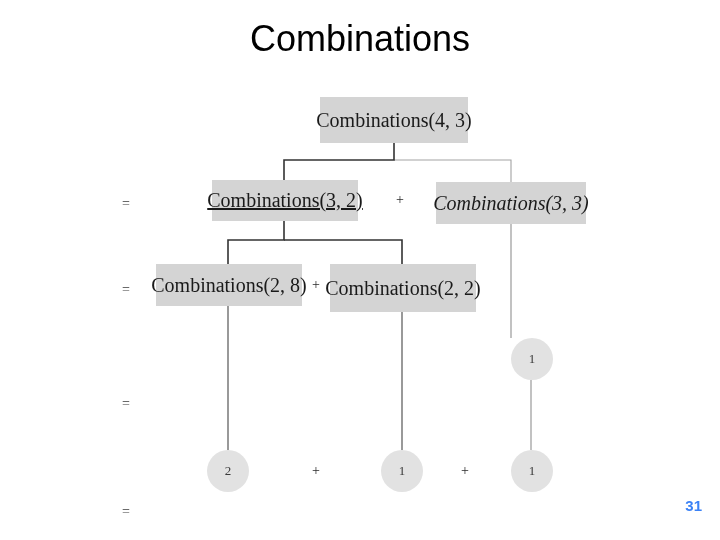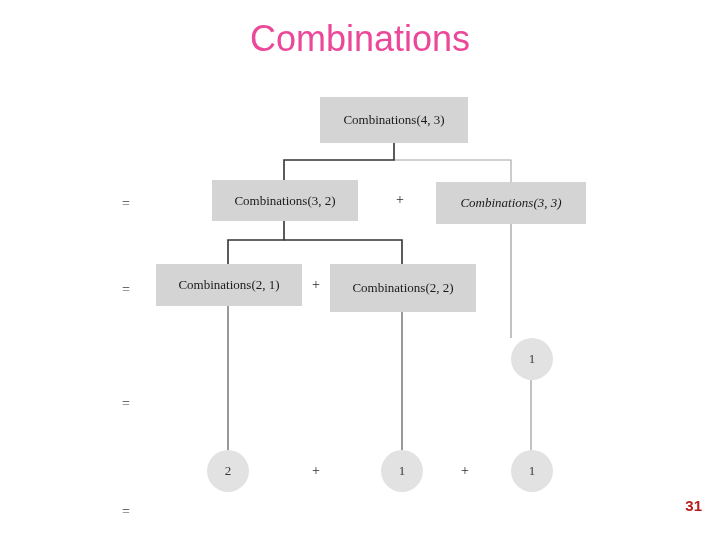--- a/index.html
+++ b/index.html
@@ -17,50 +17,50 @@
   .slide {
     position: absolute;
     inset: 0;
   }
   .title {
     position: absolute;
     top: 18px;
     left: 0;
     width: 720px;
     text-align: center;
-    color: #ec4899;
+    color: #000000;
     font-family: "Liberation Sans", sans-serif;
     font-size: 36px;
     font-weight: normal;
     letter-spacing: 0px;
   }
   .page-number {
     position: absolute;
     right: 18px;
     bottom: 26px;
     font-family: "Liberation Sans", sans-serif;
     font-size: 15px;
     font-weight: bold;
-    color: #b91c1c;
+    color: #3b82f6;
   }
 
   
   .diagram {
     position: absolute;
     left: 0;
     top: 70px;
     width: 720px;
     height: 460px;
   }
   .node {
     position: absolute;
     background: #d4d4d4;
     color: #1a1a1a;
     font-family: "Liberation Serif", serif;
-    font-size: 13px;
+    font-size: 20px;
     display: flex;
     align-items: center;
     justify-content: center;
     white-space: nowrap;
     box-sizing: border-box;
   }
   .circle {
     position: absolute;
     background: #e2e2e2;
     border-radius: 50%;
@@ -119,25 +119,25 @@
       <path d="M 531 310 L 531 380" stroke="#999999" stroke-width="1.2" fill="none"></path>
     </svg>
 
     <div class="eq" style="left:122px; top:126px;">=</div>
     <div class="eq" style="left:122px; top:212px;">=</div>
     <div class="eq" style="left:122px; top:326px;">=</div>
     <div class="eq" style="left:122px; top:434px;">=</div>
 
     <div class="node" style="left:320px; top:27px; width:148px; height:46px;">Combinations(4, 3)</div>
 
-    <div class="node" style="left:212px; top:110px; width:146px; height:41px;">Combinations(3, 2)</div>
+    <div class="node" style="left:212px; top:110px; width:146px; height:41px;text-decoration:underline;">Combinations(3, 2)</div>
     <div class="op" style="left:390px; top:120px; width:20px; height:20px;">+</div>
     <div class="node" style="left:436px; top:112px; width:150px; height:42px;font-style:italic;">Combinations(3, 3)</div>
 
-    <div class="node" style="left:156px; top:194px; width:146px; height:42px;">Combinations(2, 1)</div>
+    <div class="node" style="left:156px; top:194px; width:146px; height:42px;">Combinations(2, 8)</div>
     <div class="op" style="left:306px; top:205px; width:20px; height:20px;">+</div>
     <div class="node" style="left:330px; top:194px; width:146px; height:48px;">Combinations(2, 2)</div>
     <div class="circle" style="left:511px; top:268px; width:42px; height:42px;">1</div>
 
     <div class="circle" style="left:207px; top:380px; width:42px; height:42px;">2</div>
     <div class="op" style="left:306px; top:391px; width:20px; height:20px;">+</div>
     <div class="circle" style="left:381px; top:380px; width:42px; height:42px;">1</div>
     <div class="op" style="left:455px; top:391px; width:20px; height:20px;">+</div>
     <div class="circle" style="left:511px; top:380px; width:42px; height:42px;">1</div>
 

